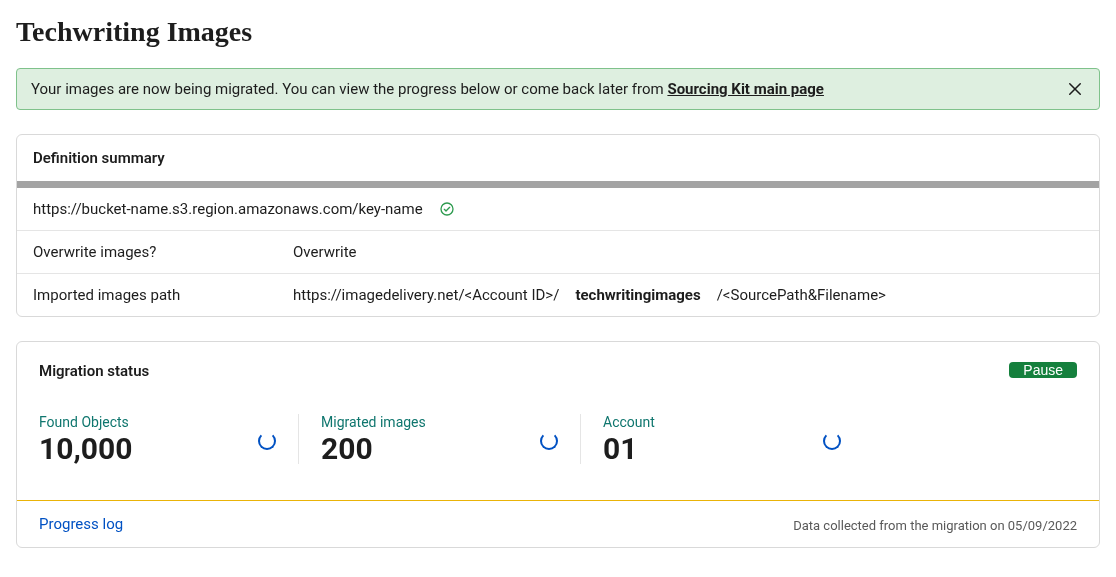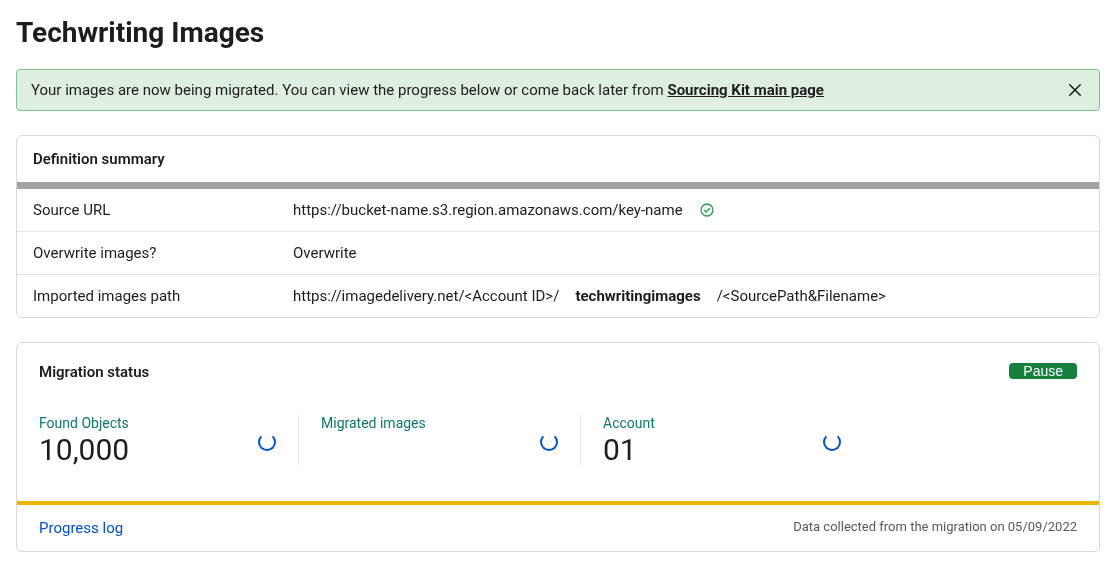--- a/index.html
+++ b/index.html
@@ -7,20 +7,21 @@
       font-family: -apple-system, BlinkMacSystemFont, "Segoe UI", Roboto, Helvetica, Arial, sans-serif;
       background: #fff;
       color: #1d1d1d;
       padding: 16px;
       font-size: 14px;
     }
     .page-title {
       font-size: 28px;
       font-weight: 700;
       margin-bottom: 20px;
+      font-family: Liberation Serif, serif;
     }
     .alert {
       display: flex;
       align-items: center;
       justify-content: space-between;
       background: #deefe0;
       border: 1px solid #7fc28b;
       border-radius: 4px;
       padding: 10px 14px;
       margin-bottom: 24px;
@@ -105,34 +106,34 @@
     }
     .stat:last-child { border-right: none; }
     .stat-text {}
     .stat-label {
       font-size: 14px;
       color: #0f766e;
       margin-bottom: 4px;
     }
     .stat-value {
       font-size: 30px;
-      font-weight: 400;
+      font-weight: 700;
       line-height: 1;
     }
     .spinner {
       margin-top: 18px;
       width: 18px; height: 18px;
       border: 2.5px solid #0051c3;
       border-top-color: transparent;
       border-radius: 50%;
     }
     .card-footer {
-      border-top: 4px solid #eab308;
-      display: flex;
-      align-items: flex-start;
+      border-top: 1px solid #eab308;
+      display: flex;
+      align-items: flex-end;
       justify-content: space-between;
       padding: 14px 22px;
     }
     .link {
       color: #0051c3;
       text-decoration: none;
       font-size: 15px;
       cursor: pointer;
     }
     .muted {
@@ -155,21 +156,20 @@
         <line x1="5" y1="5" x2="19" y2="19"></line>
         <line x1="19" y1="5" x2="5" y2="19"></line>
       </svg>
   </span>
 </div>
 
 <div class="card">
   <div class="card-header">Definition summary</div>
 
   <div class="def-row">
-    <div class="def-label">Source URL</div>
     <div class="def-value">
       <span>https://bucket-name.s3.region.amazonaws.com/key-name</span>
       <span class="check-icon">
         <svg width="16" height="16" viewBox="0 0 24 24" fill="none" stroke="#2e9b4f" stroke-width="2">
             <circle cx="12" cy="12" r="9"></circle>
             <path d="M8 12.5l2.5 2.5L16 9.5" stroke-linecap="round" stroke-linejoin="round"></path>
           </svg>
       </span>
     </div>
   </div>
@@ -199,20 +199,21 @@
     <div class="stat">
       <div class="stat-text">
         <div class="stat-label">Found Objects</div>
         <div class="stat-value">10,000</div>
       </div>
       <div class="spinner"></div>
     </div>
     <div class="stat">
       <div class="stat-text">
         <div class="stat-label">Migrated images</div>
+        <div class="stat-value">200</div>
       </div>
       <div class="spinner"></div>
     </div>
     <div class="stat">
       <div class="stat-text">
         <div class="stat-label">Account</div>
         <div class="stat-value">01</div>
       </div>
       <div class="spinner"></div>
     </div>

